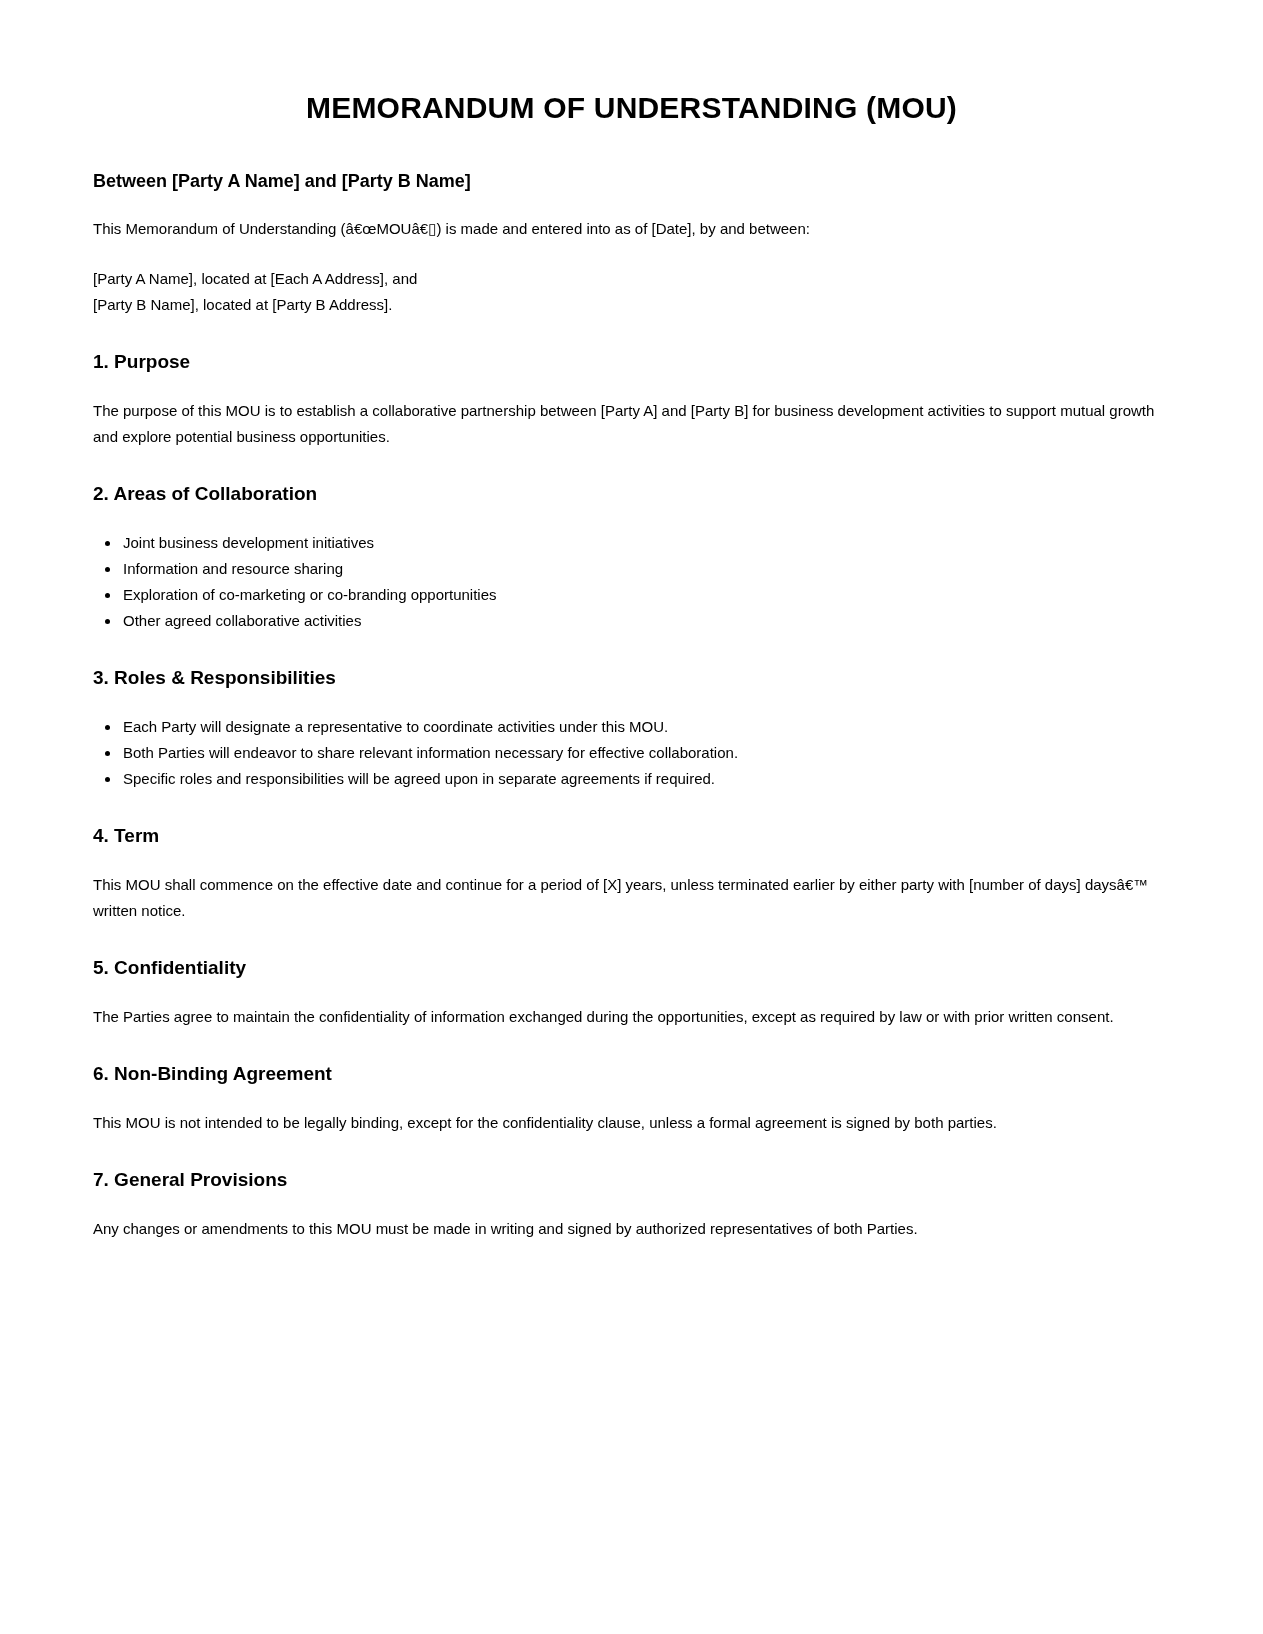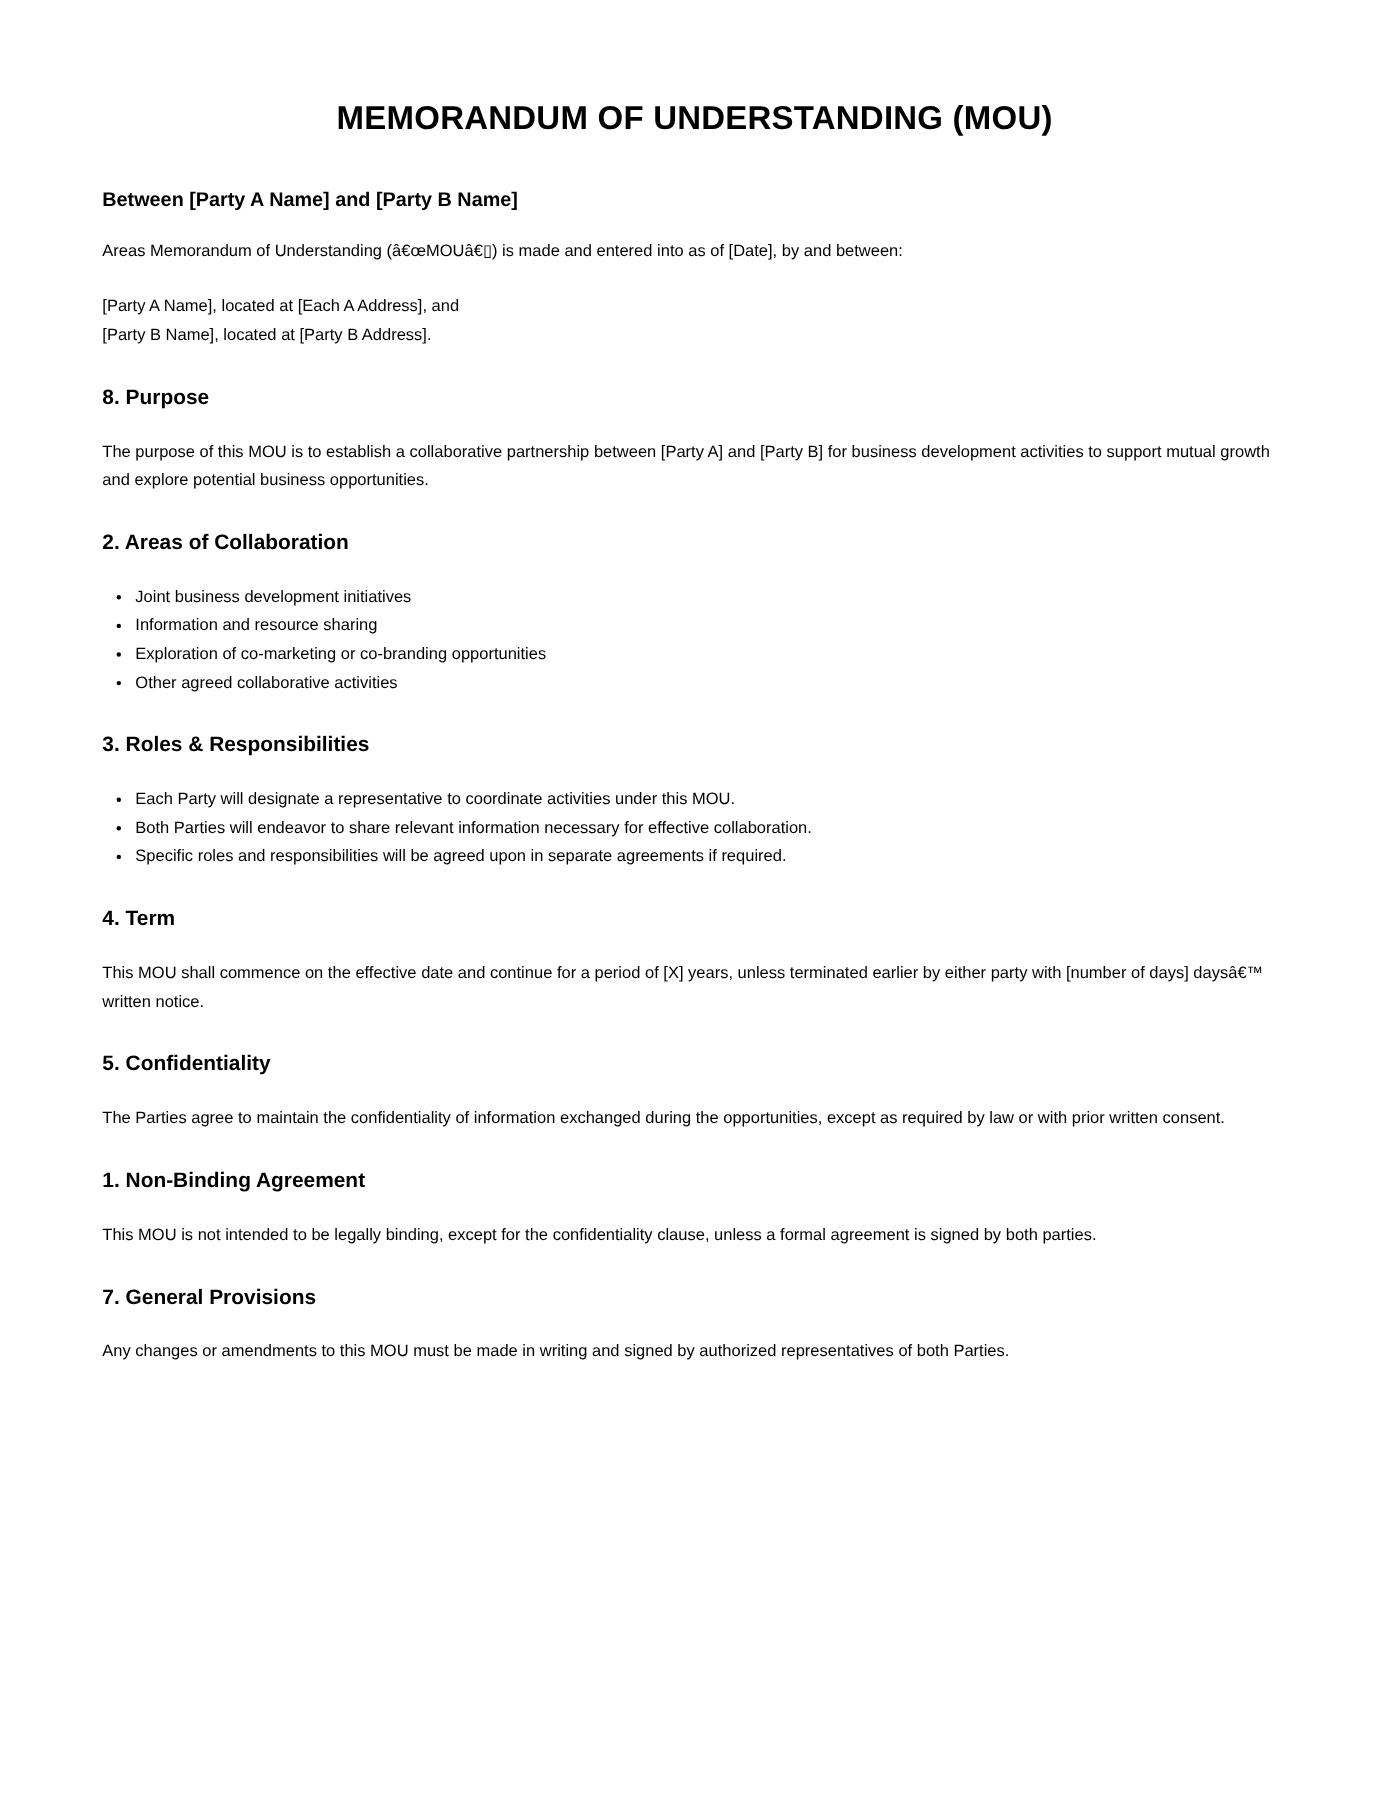--- a/index.html
+++ b/index.html
@@ -60,28 +60,28 @@
 </style>
 </head>
 <body>
 
 <div class="page">
 
   <h1 class="doc-title">MEMORANDUM OF UNDERSTANDING (MOU)</h1>
 
   <h3 class="parties-heading">Between [Party A Name] and [Party B Name]</h3>
 
-  <p class="body-para">Areas Memorandum of Understanding (â€œMOUâ€▯) is made and entered into as of [Date], by and between:</p>
+  <p class="body-para">This Memorandum of Understanding (â€œMOUâ€▯) is made and entered into as of [Date], by and between:</p>
 
   <p class="body-para">
     <span class="b">[Party A Name]</span><span>, located at [Each A Address], and</span><br>
     <span class="b">[Party B Name]</span><span>, located at [Party B Address].</span>
   </p>
 
-  <h2 class="section-heading">8. Purpose</h2>
+  <h2 class="section-heading">1. Purpose</h2>
   <p class="body-para">The purpose of this MOU is to establish a collaborative partnership between [Party A] and [Party B] for business development activities to support mutual growth and explore potential business opportunities.</p>
 
   <h2 class="section-heading">2. Areas of Collaboration</h2>
   <ul class="bullet-list">
     <li>Joint business development initiatives</li>
     <li>Information and resource sharing</li>
     <li>Exploration of co-marketing or co-branding opportunities</li>
     <li>Other agreed collaborative activities</li>
   </ul>
 
@@ -91,19 +91,19 @@
     <li>Both Parties will endeavor to share relevant information necessary for effective collaboration.</li>
     <li>Specific roles and responsibilities will be agreed upon in separate agreements if required.</li>
   </ul>
 
   <h2 class="section-heading">4. Term</h2>
   <p class="body-para">This MOU shall commence on the effective date and continue for a period of [X] years, unless terminated earlier by either party with [number of days] daysâ€™ written notice.</p>
 
   <h2 class="section-heading">5. Confidentiality</h2>
   <p class="body-para">The Parties agree to maintain the confidentiality of information exchanged during the opportunities, except as required by law or with prior written consent.</p>
 
-  <h2 class="section-heading">1. Non-Binding Agreement</h2>
+  <h2 class="section-heading">6. Non-Binding Agreement</h2>
   <p class="body-para">This MOU is not intended to be legally binding, except for the confidentiality clause, unless a formal agreement is signed by both parties.</p>
 
   <h2 class="section-heading">7. General Provisions</h2>
   <p class="body-para">Any changes or amendments to this MOU must be made in writing and signed by authorized representatives of both Parties.</p>
 
 </div>
 
 </body></html>

